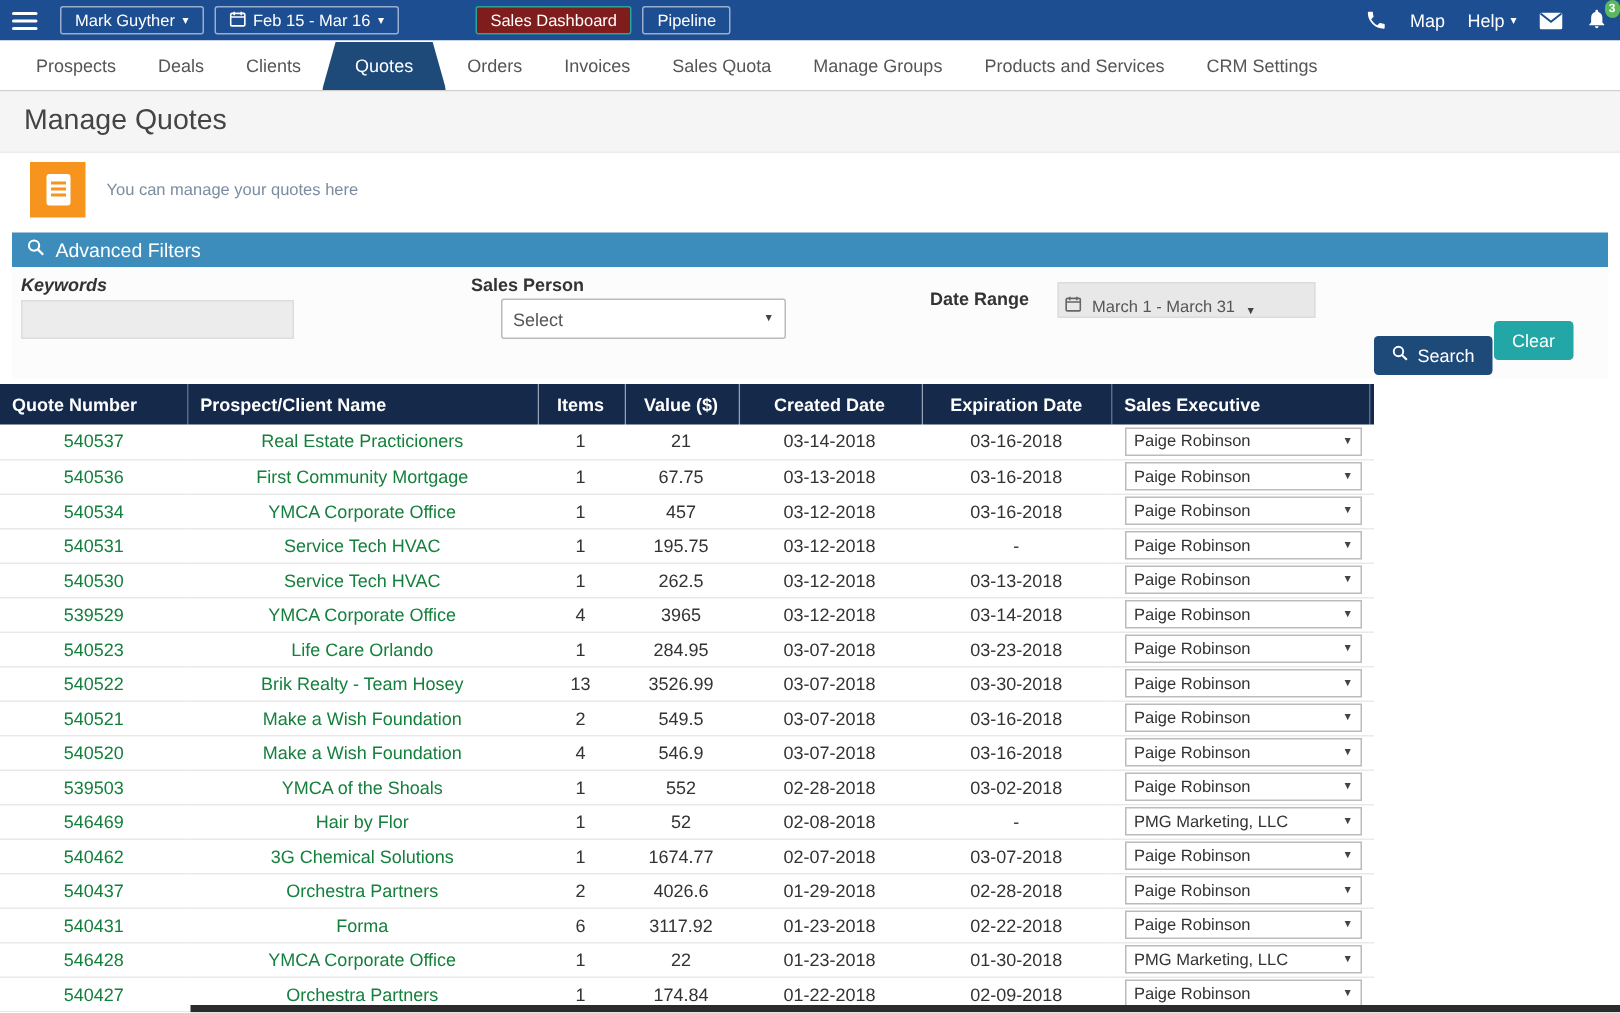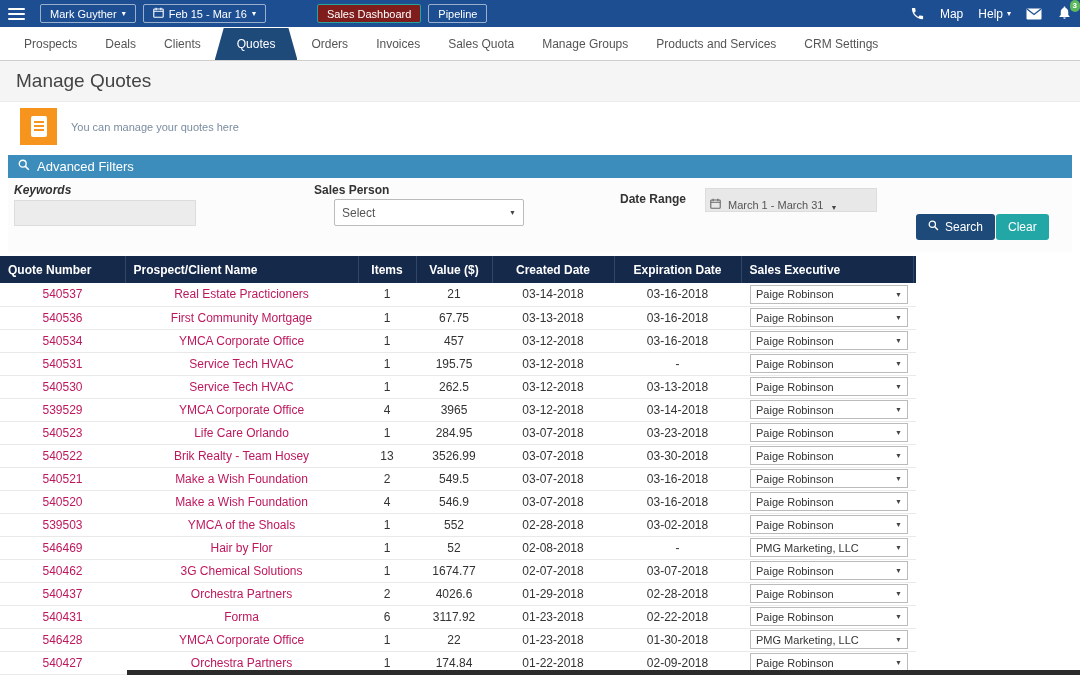--- a/index.html
+++ b/index.html
@@ -54,34 +54,34 @@
                  border:1px solid #bbb; cursor:pointer; }
   .sp-select { position:absolute; left:306px; top:21px; width:190px; height:27px; padding:0 7px;
                font-size:12px; color:#555; border-radius:2px;margin-left:20px; }
   .sel-caret { font-size:7px; color:#444; }
   .daterange-label { left:612px; top:14px; }
   .daterange-box { position:absolute; left:697px; top:10px; width:172px; height:24px; background:#e8e8e8;
                    border:1px solid #dcdcdc; display:flex; align-items:flex-end; gap:7px; padding:0 4px;
                    font-size:11px; color:#555; cursor:pointer; }
   .btn { position:absolute; display:inline-flex; align-items:center; gap:6px; font-size:12px; color:#fff;
          border:none; border-radius:3px; cursor:pointer; font-family:inherit; }
-  .search-btn { left:908px; top:36px; background:#1e4a7a; padding:6px 12px; }
+  .search-btn { left:908px; top:46px; background:#1e4a7a; padding:6px 12px; }
   .clear-btn { left:988px; top:36px; background:#23a6a6; padding:6px 12px; }
 
   
   .table-wrap { margin-top:4px; width:916px; overflow:hidden; }
   table { border-collapse:collapse; table-layout:fixed; width:1113px; }
   thead th { background:#15294b; color:#fff; font-size:12px; font-weight:bold; height:27px;
              border-right:1px solid #31466b; text-align:center; overflow:hidden; white-space:nowrap; }
   thead th:nth-child(1), thead th:nth-child(2), thead th:nth-child(7), thead th:nth-child(9)
            { text-align:left; padding-left:8px; }
   thead th:last-child { border-right:none; }
   tbody td { font-size:12px; color:#333; text-align:center; height:23px; border-bottom:1px solid #e9e9e9;
              overflow:hidden; white-space:nowrap; padding:0 3px; }
-  tbody a { color:#be185d; text-decoration:none; cursor:pointer; }
+  tbody a { color:#15803d; text-decoration:none; cursor:pointer; }
   .row-select { width:158px; height:19px; margin:0 auto 0 6px; padding:0 5px; font-size:11px; color:#333; }
   .mto { display:inline-block; cursor:pointer; }
   .mto svg { display:block; }
 
   .hscroll { position:absolute; left:127px; right:0; bottom:0; height:5px; background:#2b2b2b; }
 </style>
 </head>
 <body>
 
 <div class="app">

